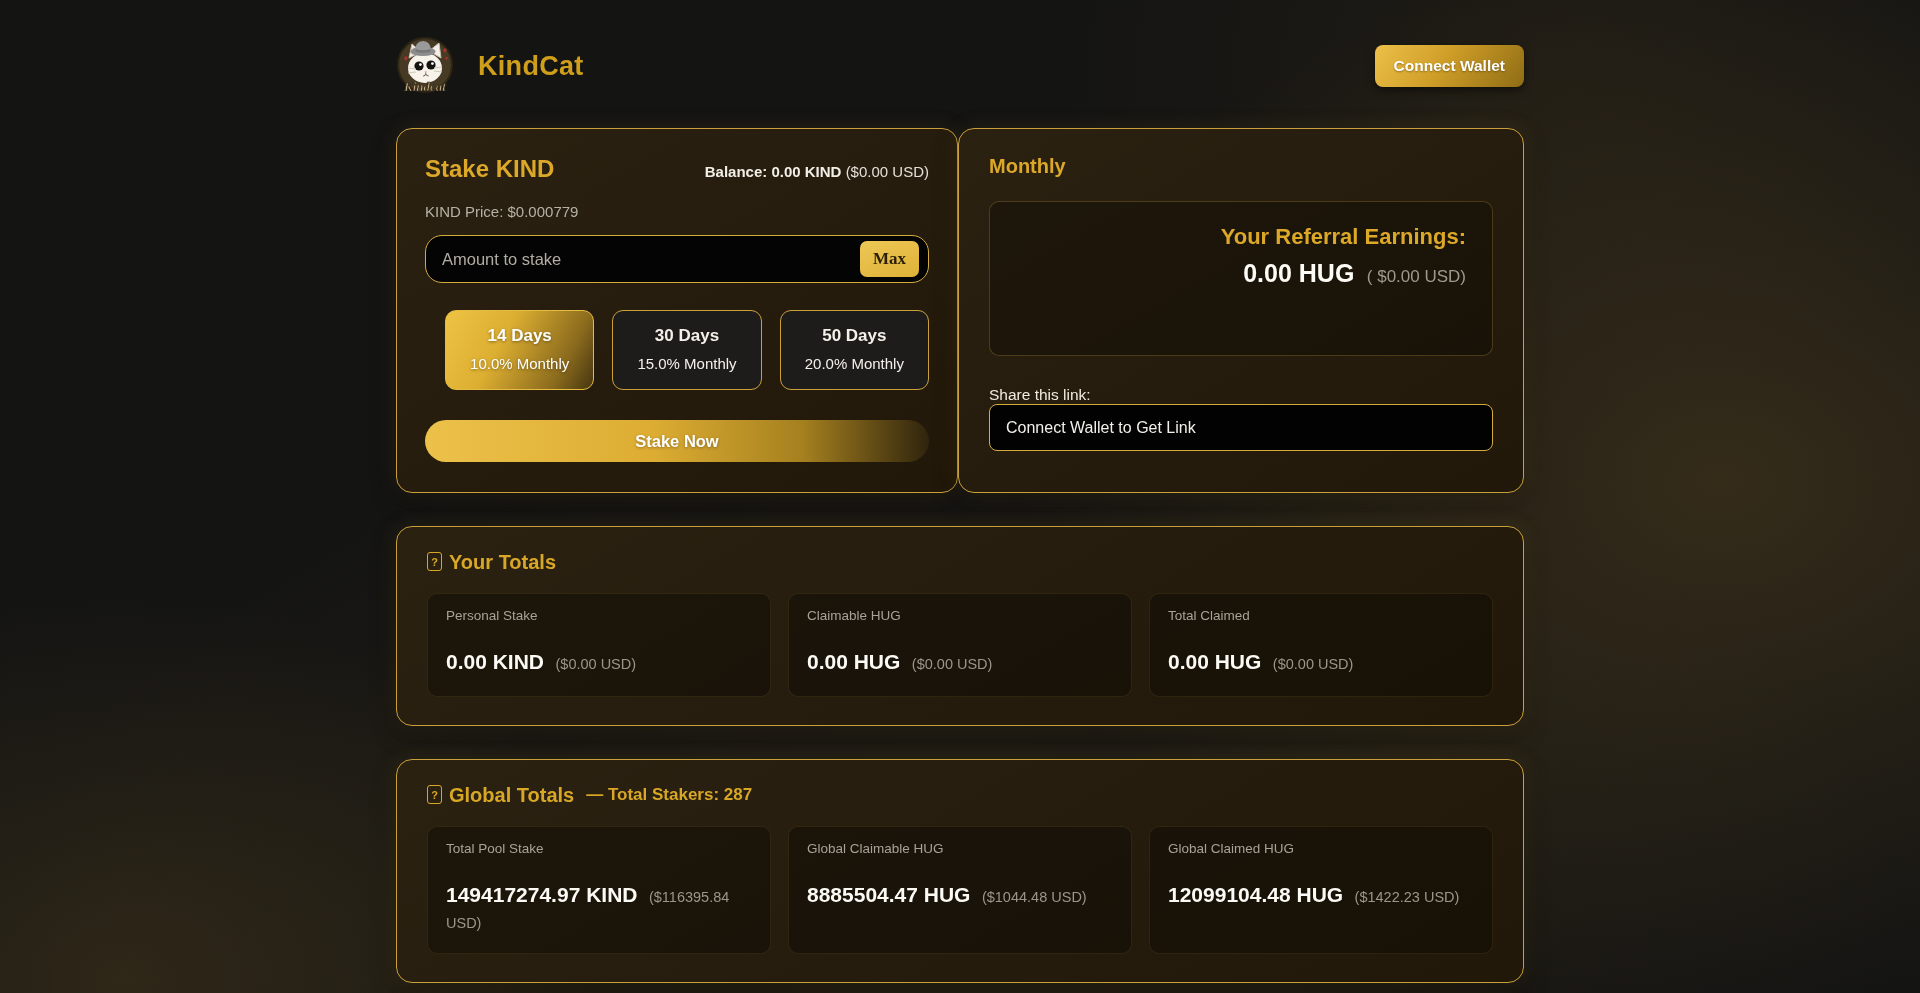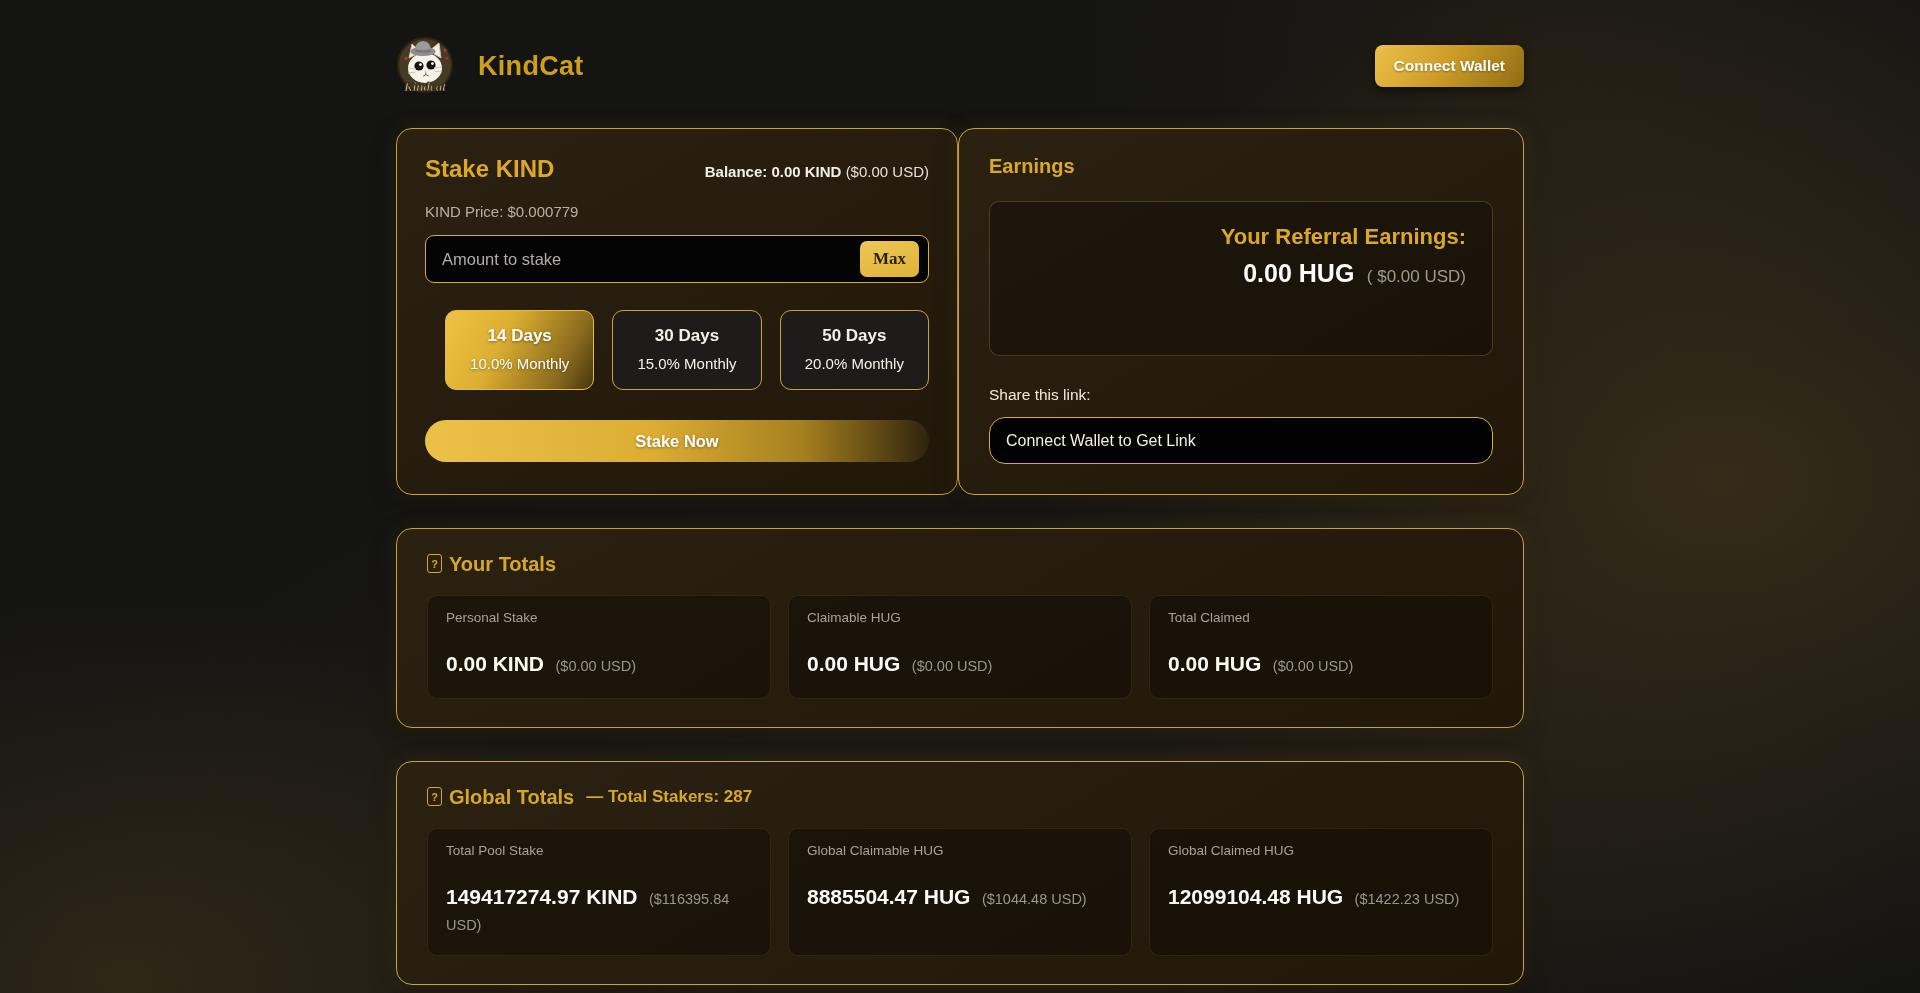--- a/index.html
+++ b/index.html
@@ -53,21 +53,21 @@
   .stake-head { display: flex; align-items: baseline; justify-content: space-between; }
   .stake-title { font-size: 24px; font-weight: 700; color: #dca82a; }
   .balance { font-size: 15px; color: #f2efe8; white-space: nowrap; }
   .balance .b-strong { font-weight: 700; }
   .balance .b-usd { font-weight: 400; color: #e4e0d7; }
   .price-line { margin-top: 20px; font-size: 15px; color: #b6b1a6; }
 
   .amount-wrap {
     margin-top: 15px; height: 48px;
     background: #040404;
-    border: 1px solid #d4ac3e; border-radius: 9px;
+    border: 1px solid #d4ac3e; border-radius: 17px;
     display: flex; align-items: center;
     padding: 0 9px 0 16px;
   }
   .amount-input {
     flex: 1; background: transparent; border: none; outline: none;
     color: #e8e4da; font-size: 16.5px;
     font-family: "Liberation Sans", sans-serif;
   }
   .amount-input::placeholder { color: #b2ada2; opacity: 1; }
   .max-btn {
@@ -113,23 +113,23 @@
     border-radius: 10px;
     padding: 22px 26px;
     text-align: right;
   }
   .earnings-title { font-size: 22px; font-weight: 700; color: #dca827; }
   .earnings-line { margin-top: 9px; }
   .earnings-value { font-size: 25px; font-weight: 700; color: #fdfbf6; }
   .earnings-usd { font-size: 17px; color: #9e998f; margin-left: 8px; }
   .share-label { margin-top: 30px; font-size: 15.5px; color: #f1ebdf; }
   .link-box {
-    margin-top: 13px; height: 47px;
+    height: 47px;
     background: #020202;
-    border: 1px solid #d4ac3e; border-radius: 16px;
+    border: 1px solid #d4ac3e; border-radius: 8px;
     display: flex; align-items: center;
     padding: 0 16px;
     font-size: 16px; color: #f3f0e9;
     cursor: pointer;
   }
 
   
   .totals-card { margin-top: 33px; padding: 24px 30px 28px; }
   .totals-title-row { display: flex; align-items: baseline; gap: 12px; }
   .totals-title {
@@ -231,21 +231,21 @@
         <div class="duration-btn">
           <div class="duration-label">50 Days</div>
           <div class="duration-rate">20.0% Monthly</div>
         </div>
       </div>
 
       <button class="stake-now-btn">Stake Now</button>
     </div>
 
     <div class="card referral-card">
-      <div class="referral-title">Earnings</div>
+      <div class="referral-title">Monthly</div>
       <div class="earnings-box">
         <div class="earnings-title">Your Referral Earnings:</div>
         <div class="earnings-line">
           <span class="earnings-value">0.00 HUG</span>
           <span class="earnings-usd">( $0.00 USD)</span>
         </div>
       </div>
       <div class="share-label">Share this link:</div>
       <div class="link-box">Connect Wallet to Get Link</div>
     </div>

